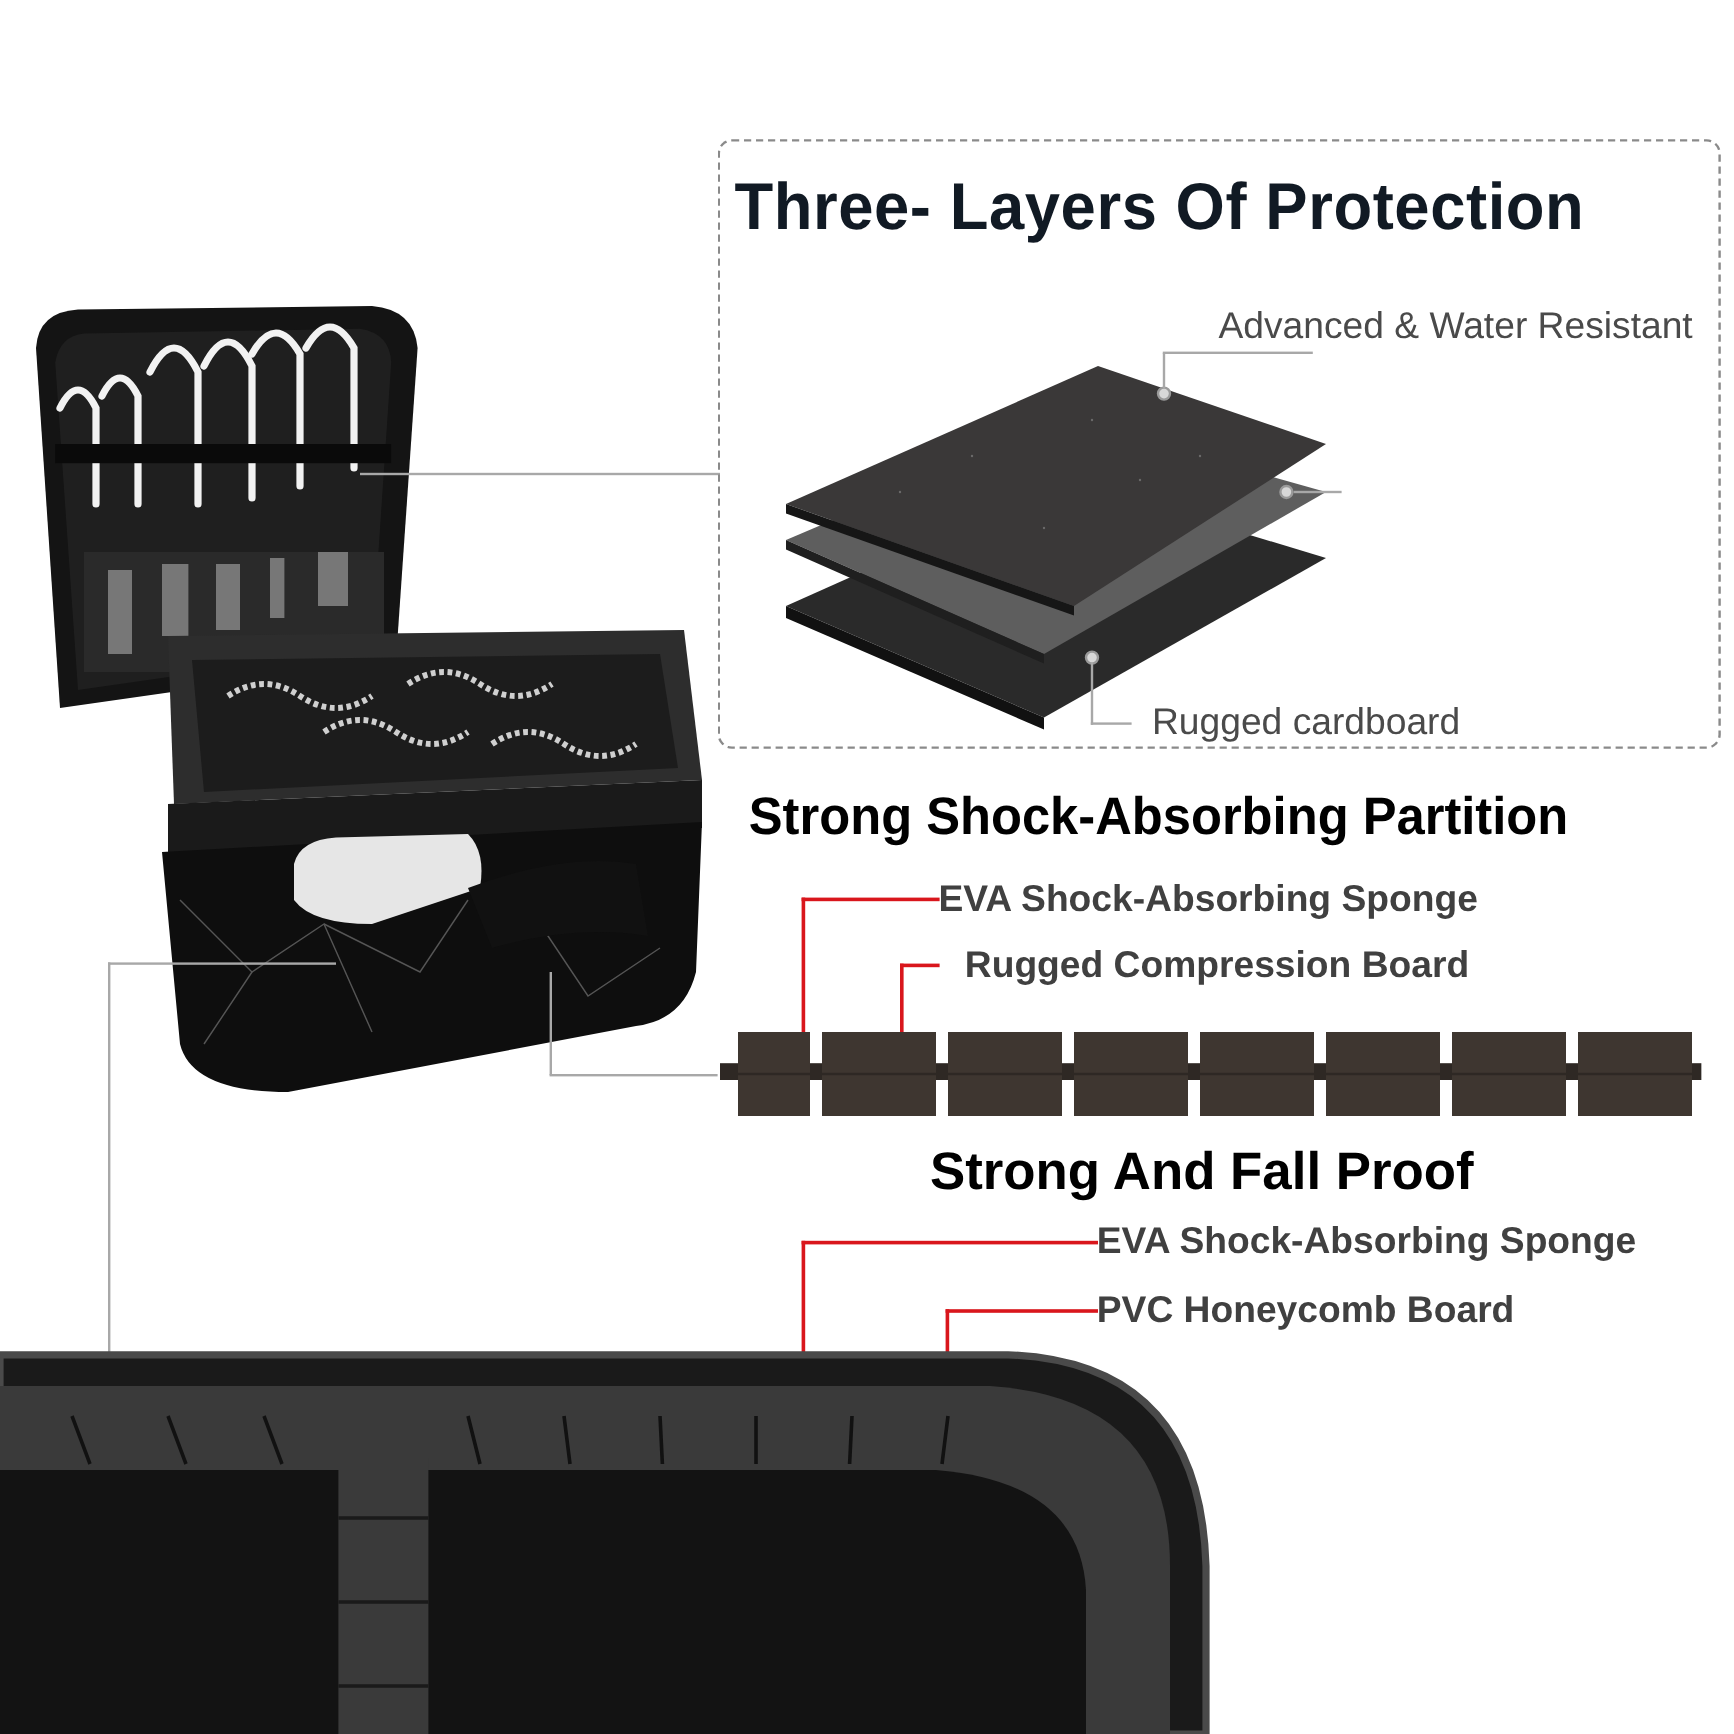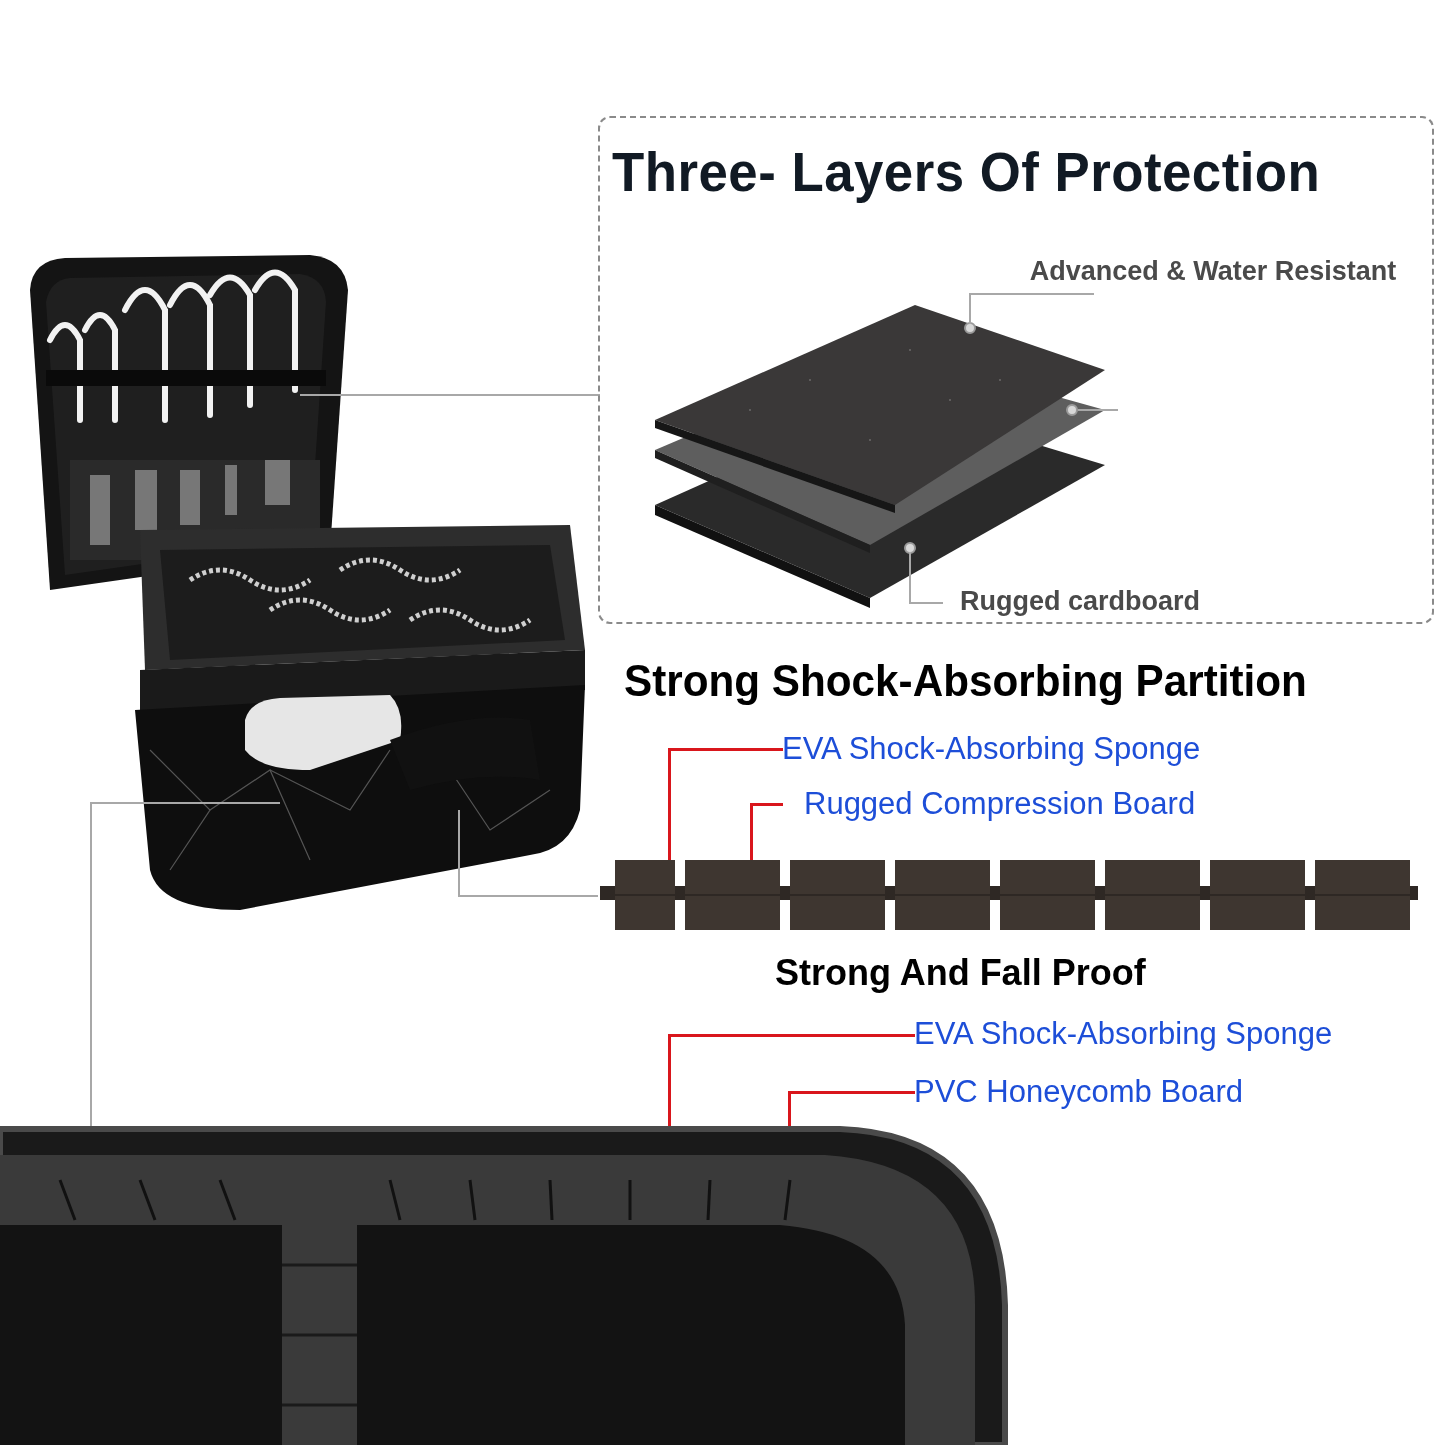--- a/index.html
+++ b/index.html
@@ -1,22 +1,22 @@
 <!DOCTYPE html>
 <html><head>
 <meta charset="utf-8">
 <style>
   html,body{margin:0;padding:0;background:#fff;}
   body{width:1445px;height:1445px;position:relative;overflow:hidden;font-family:"Liberation Sans",sans-serif;}
   .abs{position:absolute;}
   .dashed-box{left:598px;top:116px;width:836px;height:508px;border:2px dashed #8a8a8a;border-radius:12px;box-sizing:border-box;}
   .h-title{font-weight:bold;color:#111a24;white-space:nowrap;letter-spacing:0.5px;}
   .h-black{font-weight:bold;color:#000;white-space:nowrap;}
-  .lbl-gray{font-weight:bold;color:#4a4a4a;white-space:nowrap;font-size:27px;text-align:center;line-height:33px;}
-  .lbl-red{font-weight:normal;color:#1d4ed8;white-space:nowrap;font-size:31px;}
+  .lbl-gray{font-weight:normal;color:#4a4a4a;white-space:nowrap;font-size:31px;text-align:center;line-height:33px;}
+  .lbl-red{font-weight:bold;color:#404040;white-space:nowrap;font-size:31px;}
   .line-gray{background:#a8a8a8;}
   .line-red{background:#d9161c;}
   .dot{width:12px;height:12px;border-radius:50%;background:#d8d8d8;border:2px solid #9a9a9a;box-sizing:border-box;}
   svg{display:block;}
 </style>
 </head>
 <body>
 
 <div class="abs" style="left:10px;top:250px;width:580px;height:670px;">
   <svg width="580" height="670" viewBox="0 0 580 670">
@@ -140,21 +140,21 @@
       <rect x="190" y="38" width="95" height="34"></rect>
         <rect x="295" y="38" width="95" height="34"></rect>
       <rect x="400" y="38" width="95" height="34"></rect>
         <rect x="505" y="38" width="95" height="34"></rect>
       <rect x="610" y="38" width="95" height="34"></rect>
         <rect x="715" y="38" width="95" height="34"></rect>
     </g>
   </svg>
 </div>
 
-<div class="abs h-black" style="left:775px;top:952px;font-size:36px;">Strong And Fall Proof</div>
+<div class="abs h-black" style="left:775px;top:952px;font-size:44px;">Strong And Fall Proof</div>
 
 <div class="abs line-red" style="left:668px;top:1034px;width:247px;height:3px;"></div>
 <div class="abs line-red" style="left:668px;top:1034px;width:3px;height:156px;"></div>
 <div class="abs lbl-red" style="left:914px;top:1016px;">EVA Shock-Absorbing Sponge</div>
 
 <div class="abs line-red" style="left:788px;top:1091px;width:127px;height:3px;"></div>
 <div class="abs line-red" style="left:788px;top:1091px;width:3px;height:74px;"></div>
 <div class="abs lbl-red" style="left:914px;top:1074px;">PVC Honeycomb Board</div>
 
 <div class="abs" style="left:0;top:1125px;width:1010px;height:320px;">

